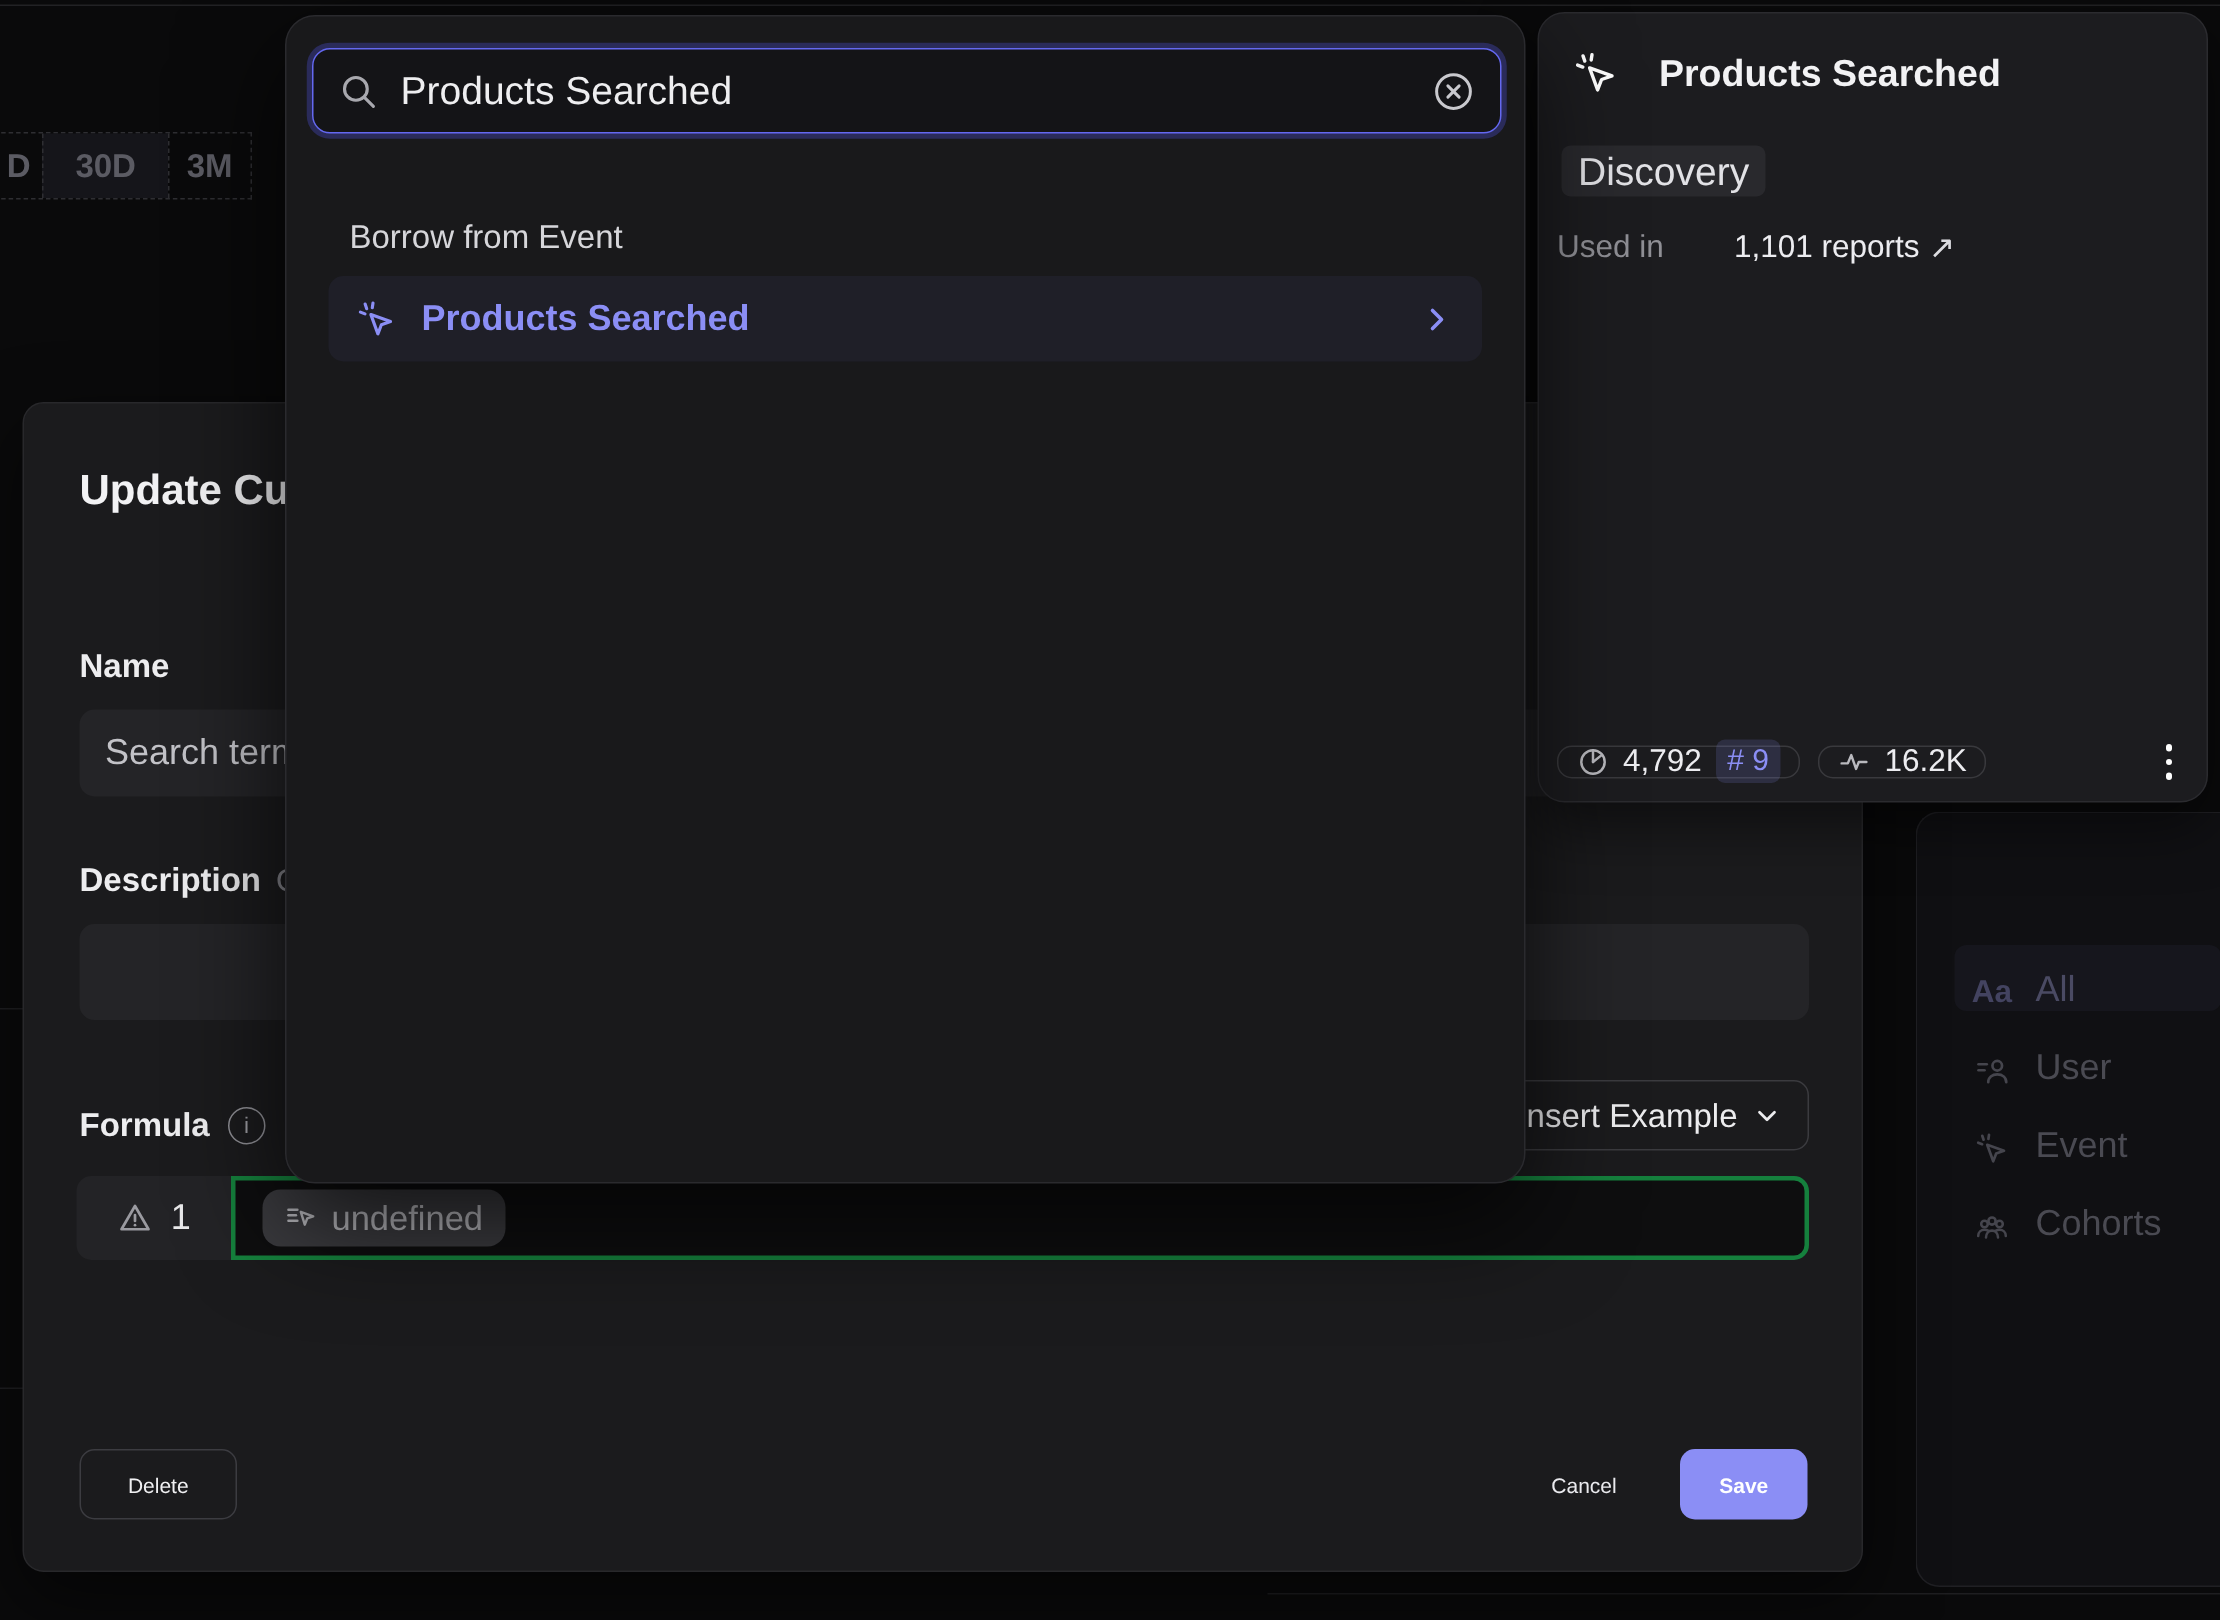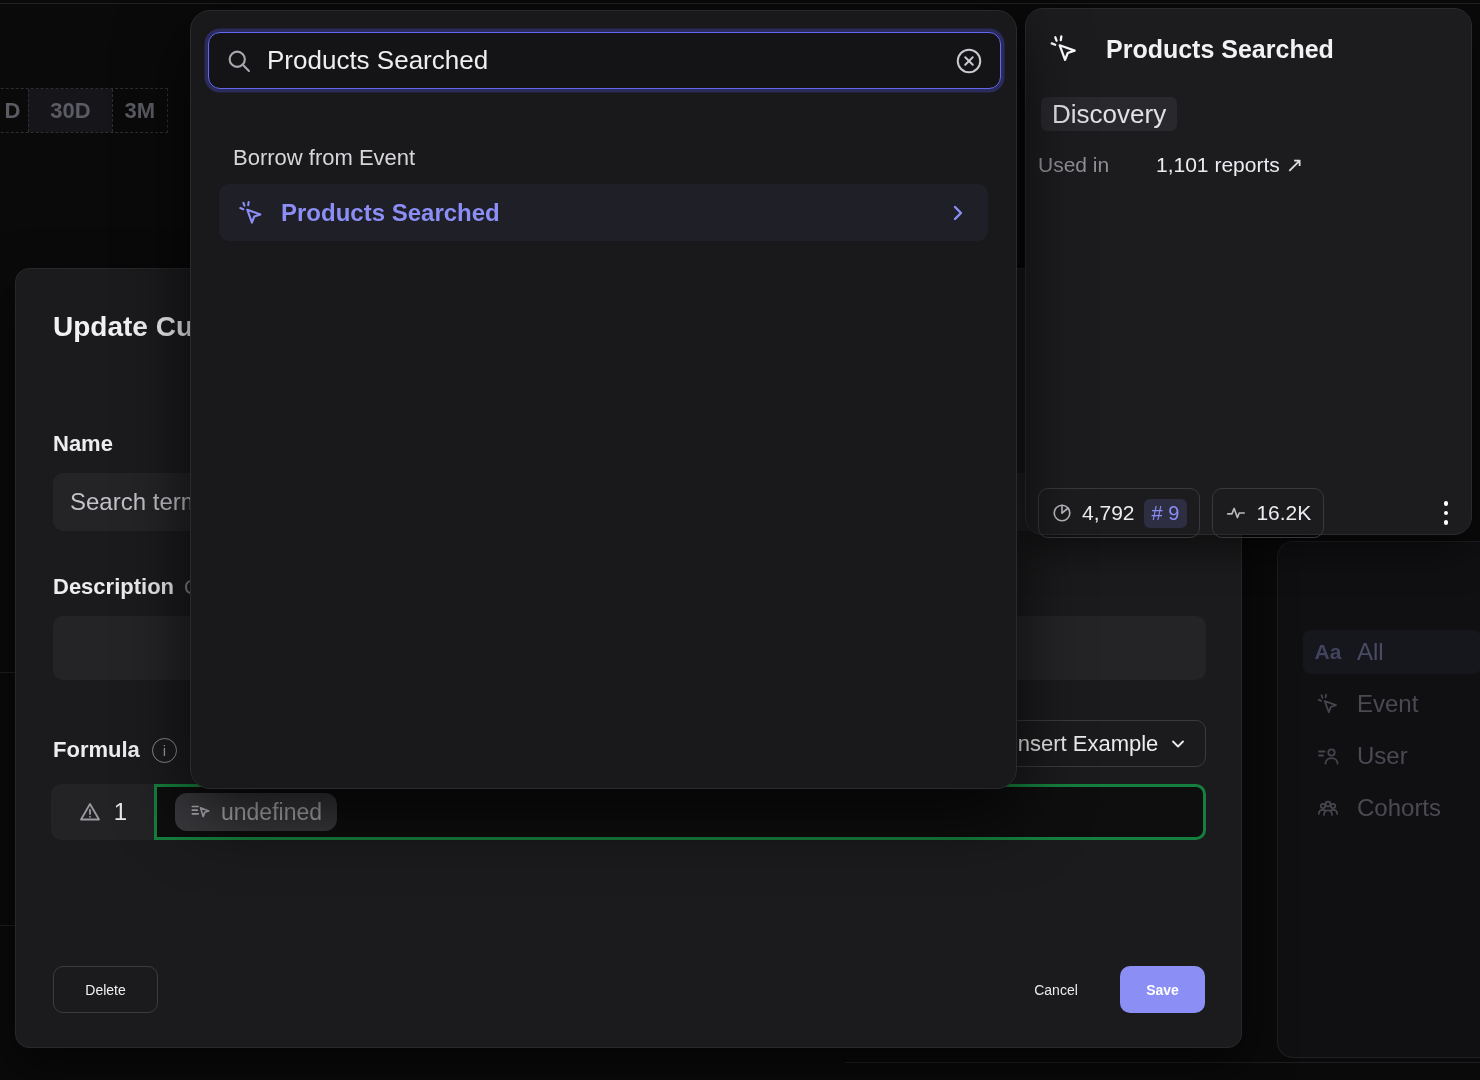--- a/index.html
+++ b/index.html
@@ -25,21 +25,21 @@
   .gridline { height:1px; background:#1f1f22; }
 
   
   .sidebar { left:1277px; top:541px; width:203px; height:517px;
              background:#101013; border:1px solid #202024; border-right:none;
              border-radius:16px 0 0 16px; }
   .sb-search { position:absolute; left:25px; top:19px; width:166px; height:52px;
                background:#17171a; border-radius:10px; display:flex; align-items:center;
                gap:12px; padding:0 14px; color:#46464e; font-size:24px; }
   .sb-list { position:absolute; left:25px; top:88px; width:178px; }
-  .sb-row { height:44px; margin-bottom:8px; display:flex; align-items:center; gap:16px;
+  .sb-row { height:44px; margin-bottom:8px; display:flex; align-items:flex-end; gap:16px;
             padding:0 12px; border-radius:8px; color:#4a4a52; font-size:24px; }
   .sb-row .sb-ic { width:26px; display:flex; justify-content:center; color:#45454d; }
   .sb-row.selected { background:#16161d; color:#4a4a63; }
   .sb-row.selected .sb-ic { color:#434360; }
   .sb-aa { font-size:21px; font-weight:bold; }
   .bottomline { left:845px; top:1062px; width:635px; height:1px; background:#1e1e21; }
 
   
   .modal { left:15px; top:268px; width:1227px; height:780px;
            background:#1b1b1d; border:1px solid #28282b; border-radius:14px;
@@ -90,21 +90,21 @@
   .card-title { font-size:25px; font-weight:bold; color:#f2f2f4; }
   .tag { position:absolute; left:15px; top:88px; height:34px; background:#29292d;
          border-radius:6px; display:flex; align-items:center; padding:0 11px;
          font-size:26px; color:#e2e2e6; }
   .used-row { position:absolute; left:12px; top:144px; display:flex; font-size:21px; }
   .used-label { color:#8f8f95; width:118px; }
   .used-value { color:#ececf0; }
   .used-arrow { color:#dcdce0; margin-left:6px; }
   .stats { position:absolute; left:12px; top:479px; width:420px; display:flex;
            align-items:center; gap:12px; }
-  .pill { height:50px; border:1px solid #39393d; border-radius:10px; display:flex;
+  .pill { height:22px; border:1px solid #39393d; border-radius:10px; display:flex;
           align-items:center; gap:9px; padding:0 12px; font-size:21px; color:#ececf0; }
   .pill .p-ic { color:#b9b9be; display:flex; }
   .rank-chip { background:rgba(139,142,245,.16); color:#8b8ef5; border-radius:6px;
                padding:3px 8px; font-size:20px; }
   .kebab { margin-left:auto; display:flex; flex-direction:column; gap:5px;
            padding:8px 10px; cursor:pointer; }
   .kebab i { width:4.5px; height:4.5px; border-radius:50%; background:#fff; }
 
   
   .dropdown { left:190px; top:10px; width:827px; height:779px; background:#19191b;
@@ -145,39 +145,39 @@
   <div class="abs frag" style="left:0;top:930px;font-size:26px;">5</div>
 
   <div class="abs sidebar">
     <div class="sb-list">
       <div class="sb-row selected">
         <span class="sb-ic sb-aa">Aa</span>
         <span>All</span>
       </div>
       <div class="sb-row">
         <span class="sb-ic">
+          <svg width="24" height="24" viewBox="0 0 24 24" fill="none" stroke="currentColor" stroke-width="1.8" stroke-linecap="round">
+              <line x1="3" y1="7.5" x2="8.5" y2="7.5"></line>
+              <line x1="3" y1="11.5" x2="7" y2="11.5"></line>
+              <circle cx="15.5" cy="8.5" r="3.2"></circle>
+              <path d="M9.5 19.5 c0-3.3 2.6-5.3 6-5.3 s6 2 6 5.3"></path>
+            </svg>
+        </span>
+        <span>User</span>
+      </div>
+      <div class="sb-row">
+        <span class="sb-ic">
           <svg width="24" height="24" viewBox="0 0 24 24" fill="none" stroke="currentColor" stroke-width="1.8" stroke-linecap="round" stroke-linejoin="round">
               <path d="M8.8 9.2 L20 13.2 L14.8 15 L12.8 20.2 Z"></path>
               <line x1="5.5" y1="3.2" x2="6.4" y2="5.8"></line>
               <line x1="2.8" y1="7.8" x2="5.4" y2="8.8"></line>
               <line x1="10" y1="2.6" x2="9.6" y2="5.3"></line>
             </svg>
         </span>
         <span>Event</span>
-      </div>
-      <div class="sb-row">
-        <span class="sb-ic">
-          <svg width="24" height="24" viewBox="0 0 24 24" fill="none" stroke="currentColor" stroke-width="1.8" stroke-linecap="round">
-              <line x1="3" y1="7.5" x2="8.5" y2="7.5"></line>
-              <line x1="3" y1="11.5" x2="7" y2="11.5"></line>
-              <circle cx="15.5" cy="8.5" r="3.2"></circle>
-              <path d="M9.5 19.5 c0-3.3 2.6-5.3 6-5.3 s6 2 6 5.3"></path>
-            </svg>
-        </span>
-        <span>User</span>
       </div>
       <div class="sb-row">
         <span class="sb-ic">
           <svg width="24" height="24" viewBox="0 0 24 24" fill="none" stroke="currentColor" stroke-width="1.7" stroke-linecap="round">
               <circle cx="7" cy="10" r="2.2"></circle>
               <circle cx="17" cy="10" r="2.2"></circle>
               <circle cx="12" cy="8" r="2.4"></circle>
               <path d="M2.8 18 c0-2.6 1.9-4.2 4.2-4.2 1 0 1.9.3 2.6.8"></path>
               <path d="M21.2 18 c0-2.6-1.9-4.2-4.2-4.2-1 0-1.9.3-2.6.8"></path>
               <path d="M8 19 c0-2.8 1.7-4.6 4-4.6 s4 1.8 4 4.6"></path>

